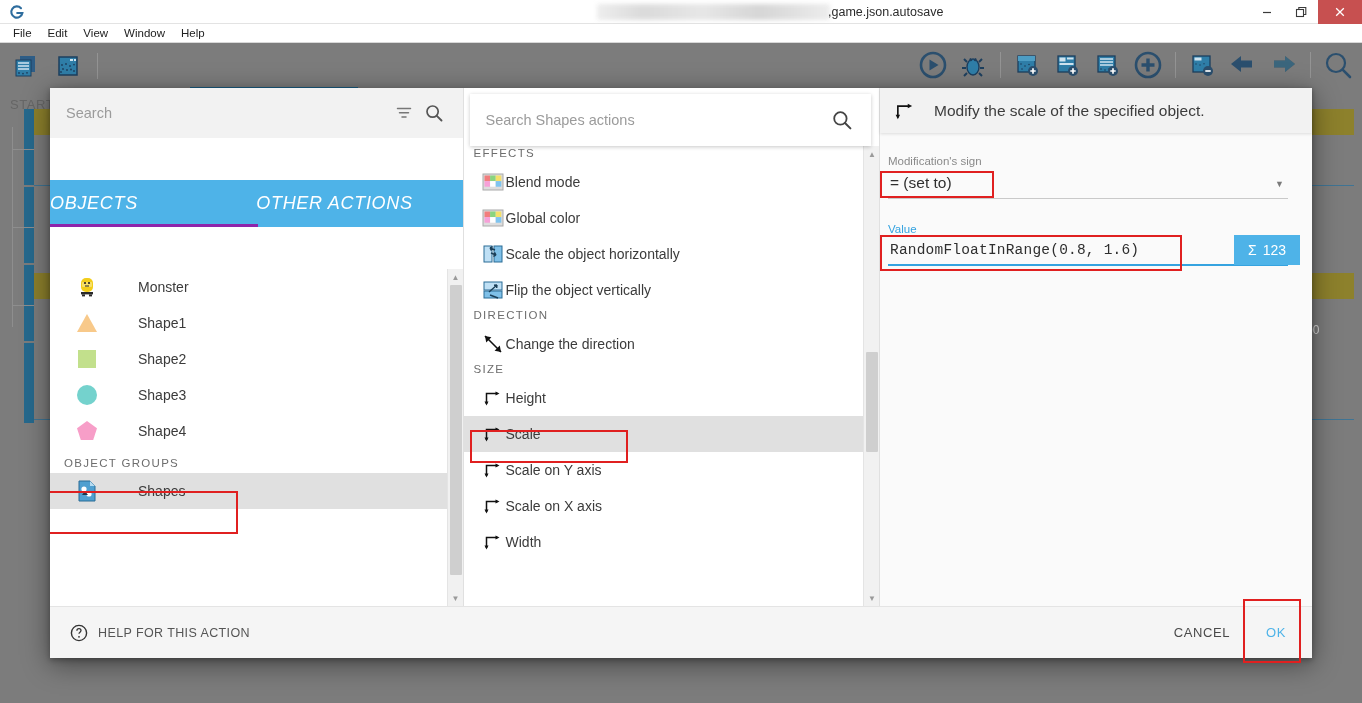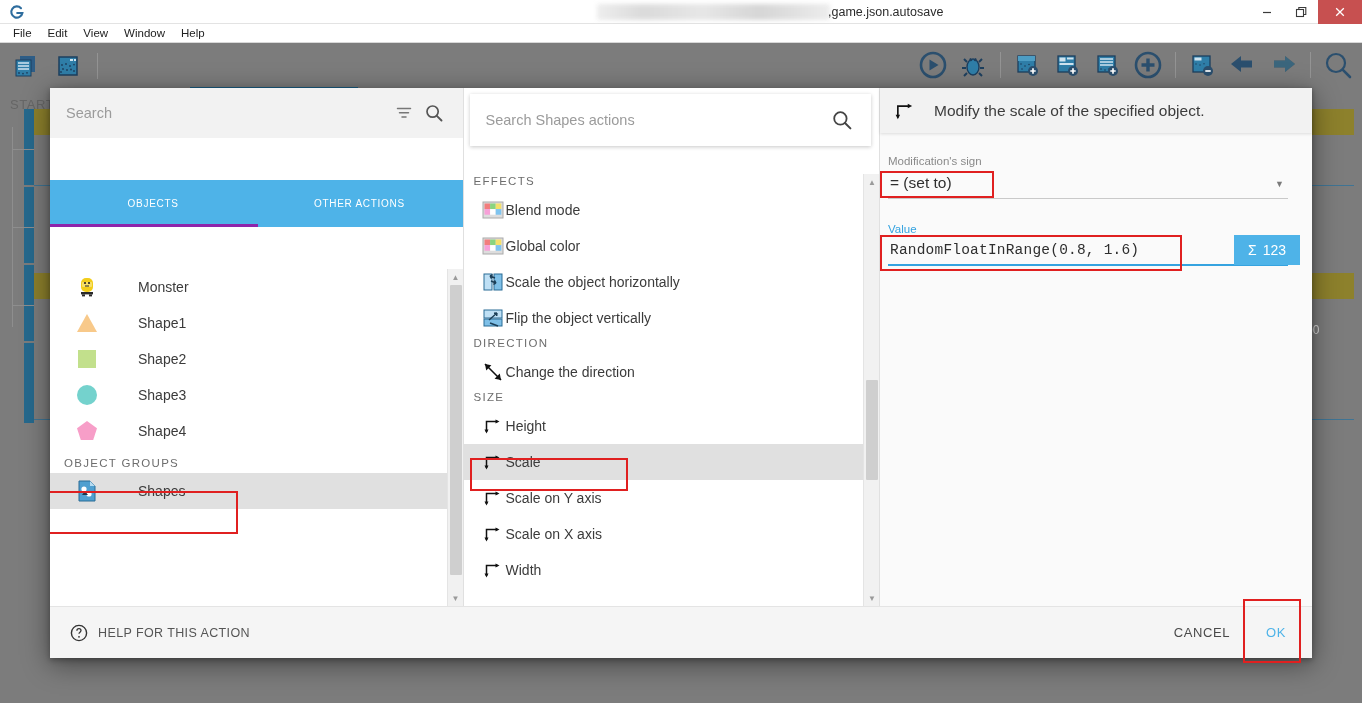--- a/index.html
+++ b/index.html
@@ -88,22 +88,22 @@
   }
   .obj-search input{
     flex:1; border:none; outline:none; background:transparent;
     font-size:14.5px; color:#333; font-family:"Liberation Sans",sans-serif;
   }
   .obj-search input::placeholder{ color:#9b9b9b; }
   .ico-btn{ width:30px; height:30px; display:flex; align-items:center; justify-content:center; }
 
   .tabs{ height:47px; background:#4eb3e8; display:flex; position:relative; }
   .tab{
-    flex:1; display:flex; align-items:center; justify-content:center;
-    color:#fff; font-size:10px; letter-spacing:.7px; font-weight:500;
+    flex:1; display:flex; align-items:center; 
+    color:#fff; font-size:18px; letter-spacing:.7px; font-weight:500;font-style:italic;
   }
   .tab-underline{ position:absolute; left:0; bottom:0; width:208px; height:3px; background:#8e24aa; }
 
   .obj-list{ flex:1; overflow:hidden; position:relative; background:#fff; }
   .list-row{
     height:36px; display:flex; align-items:center; padding-left:22px; gap:0;
     position:relative;
   }
   .list-row .thumb{ width:30px; display:flex; align-items:center; justify-content:center; }
   .list-row .lbl{ font-size:14px; color:#3b3b3b; margin-left:36px; }
@@ -116,21 +116,21 @@
   .scroll-track{
     position:absolute; right:0; top:0; width:16px; bottom:0; background:#f1f1f1;
     border-left:1px solid #e4e4e4;
   }
   .scroll-arrow{ position:absolute; left:0; width:16px; height:16px; display:flex;
                  align-items:center; justify-content:center; color:#9a9a9a; font-size:8px; }
   .scroll-thumb{ position:absolute; left:2px; width:12px; background:#cfcfcf; border-radius:1px; }
 
   
   .col-actions{ width:419px; background:#fff; display:flex; flex-direction:column;
-                position:relative; border-right:1px solid #e0e0e0;gap:28px; }
+                position:relative; border-right:1px solid #e0e0e0; }
   .act-search{
     height:52px; margin:6px 8px 0 6px; background:#fff; display:flex; align-items:center;
     padding:0 14px; box-shadow:0 1px 4px rgba(0,0,0,.22); position:relative; z-index:3;
   }
   .act-search input{
     flex:1; border:none; outline:none; background:transparent; font-size:14.5px; color:#333;
     font-family:"Liberation Sans",sans-serif;
   }
   .act-search input::placeholder{ color:#9b9b9b; }
   .act-list{ flex:1; position:relative; overflow:hidden; background:#fff; }

